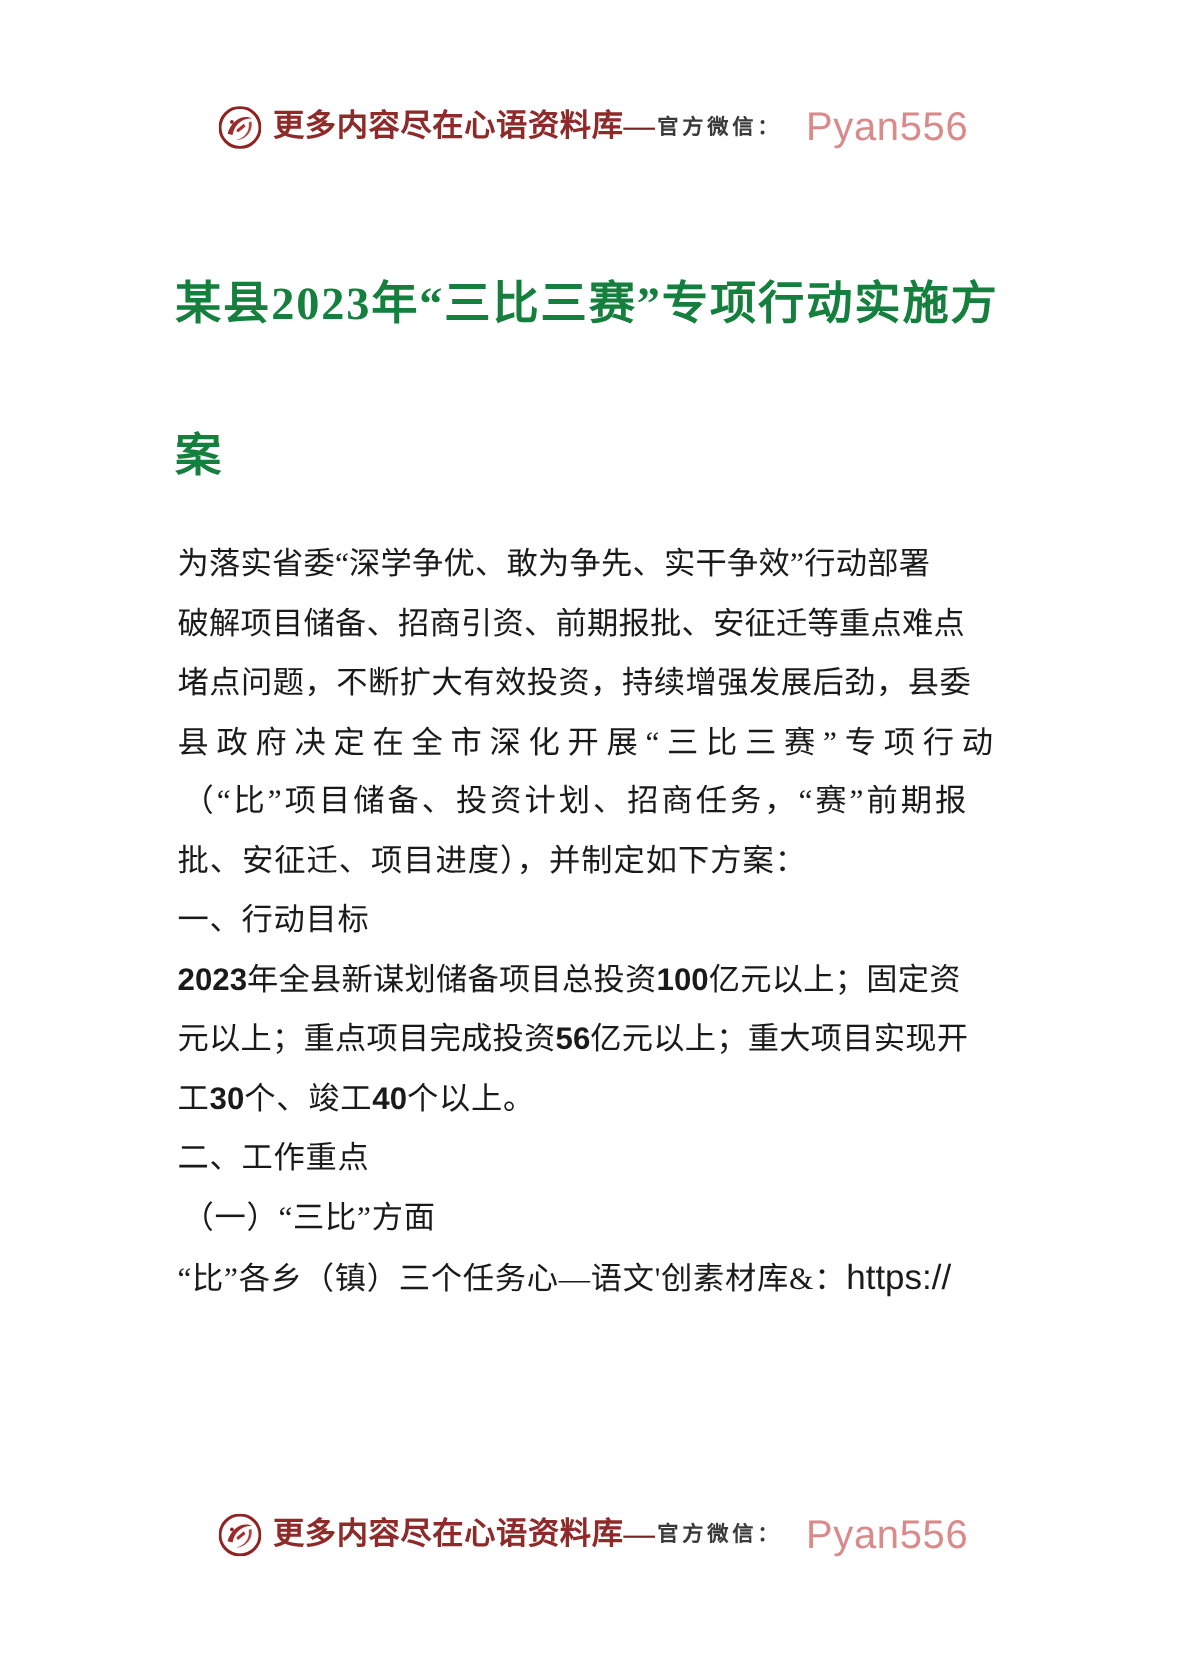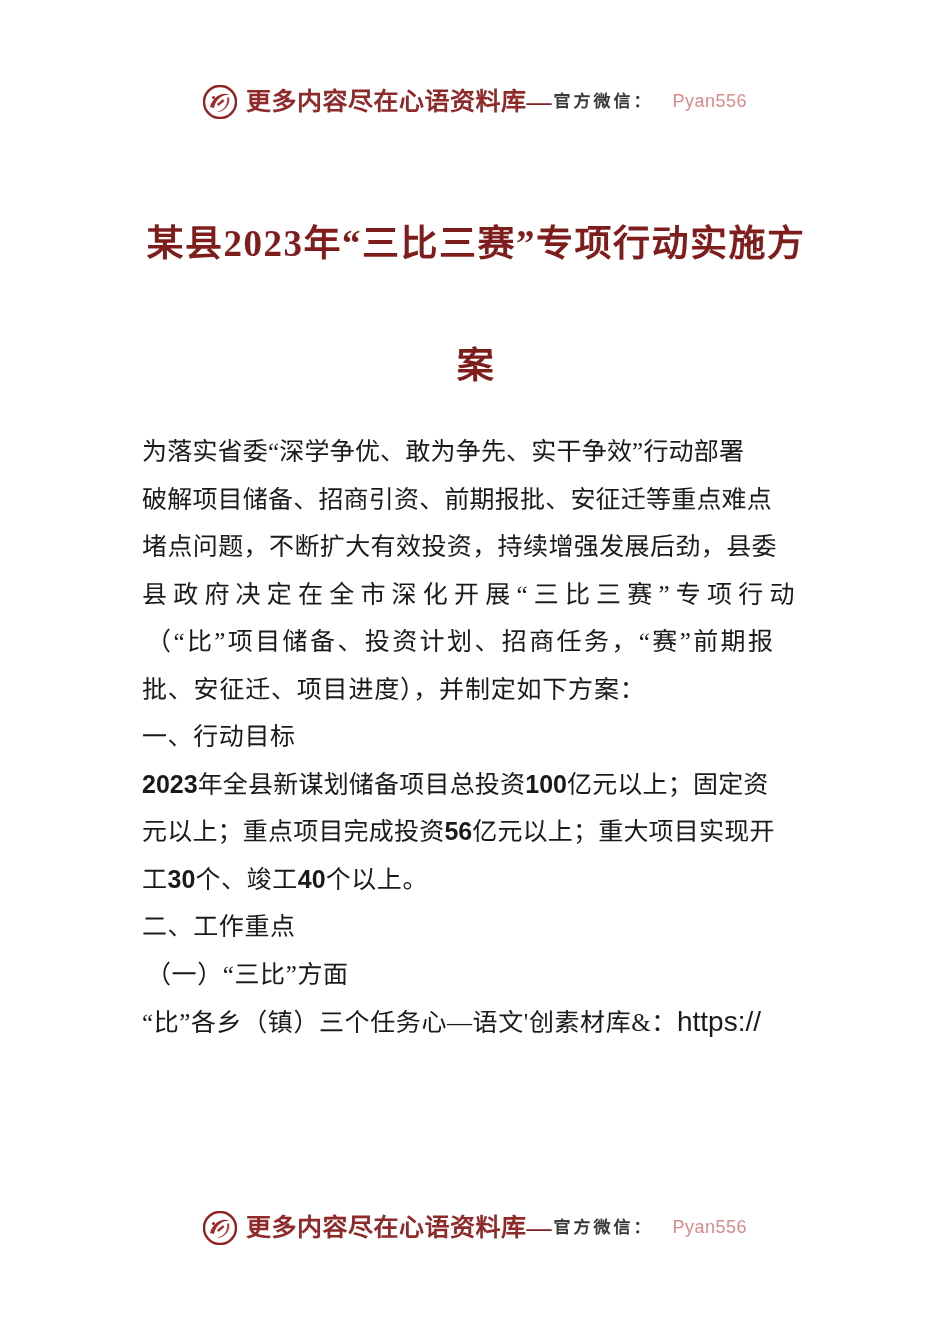--- a/index.html
+++ b/index.html
@@ -68,40 +68,40 @@
   .wm-label {
     font-family: "Liberation Serif", "DejaVu Serif", serif;
     font-size: 17px;
     font-weight: 700;
     line-height: 1;
     letter-spacing: 3px;
     margin-left: 2px;
   }
   .wm-id {
     font-family: "Liberation Sans", "DejaVu Sans", sans-serif;
-    font-size: 18px;
+    font-size: 32px;
     font-weight: 400;
     line-height: 1;
     letter-spacing: 0.5px;
     margin-left: 19px;
   }
 
   
   .doc-title {
     position: absolute;
     left: 140px;
     top: 158px;
     width: 672px;
-    text-align: center;
+    text-align: left;
     font-family: "Liberation Serif", "DejaVu Serif", serif;
     font-weight: 700;
     font-size: 37px;
     line-height: 122px;
     letter-spacing: 1.5px;
-    color: #7f1d1d;
+    color: #15803d;
   }
   .doc-title .t-line {
     display: block;
   }
 
   
   .body-text {
     position: absolute;
     left: 142px;
     top: 428px;

